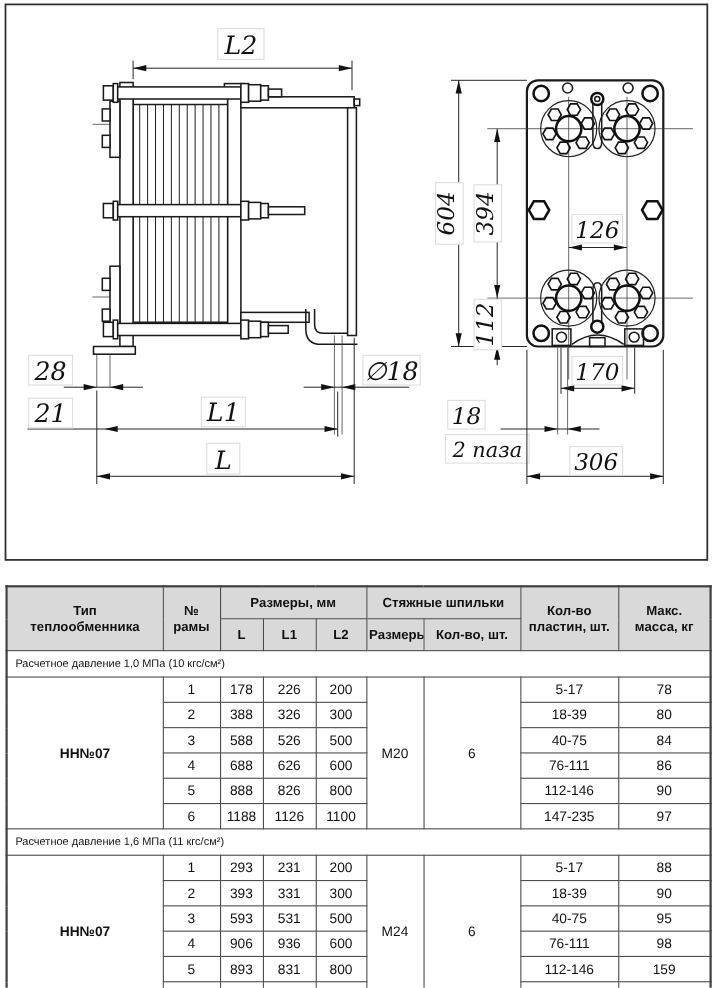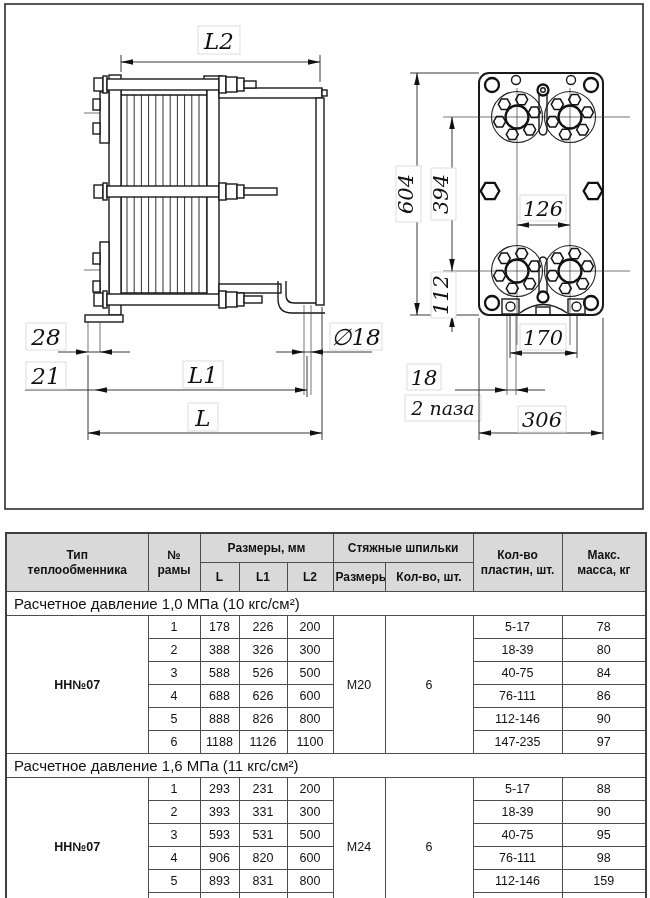--- a/index.html
+++ b/index.html
@@ -32,21 +32,21 @@
   }
   table.spec th, table.spec td {
     border:1px solid #4d4d4d; text-align:center; vertical-align:middle;
     padding:1px 2px; overflow:hidden;
   }
   table.spec thead th {
     background:#d9d9d9; font-weight:bold; font-size:12px; line-height:1.18; height:26px;
   }
   .pre { white-space:pre-line; }
   tr.section-row td {
-    text-align:left; padding-left:7px; font-size:15px; height:21px; background:#fff;
+    text-align:left; padding-left:7px; font-size:10px; height:21px; background:#fff;
   }
   tr.data-row td { font-size:12.5px; height:20px; background:#fff; }
   td.type-cell { font-weight:bold; }
 </style>
 </head>
 <body>
 
 
 
 <svg width="650" height="522" viewBox="0 0 650 522">
@@ -391,21 +391,21 @@
           <td>3</td>
           <td>593</td>
           <td>531</td>
           <td>500</td>
           <td>40-75</td>
           <td>95</td>
         </tr>
         <tr class="data-row">
           <td>4</td>
           <td>906</td>
-          <td>820</td>
+          <td>936</td>
           <td>600</td>
           <td>76-111</td>
           <td>98</td>
         </tr>
         <tr class="data-row">
           <td>5</td>
           <td>893</td>
           <td>831</td>
           <td>800</td>
           <td>112-146</td>

